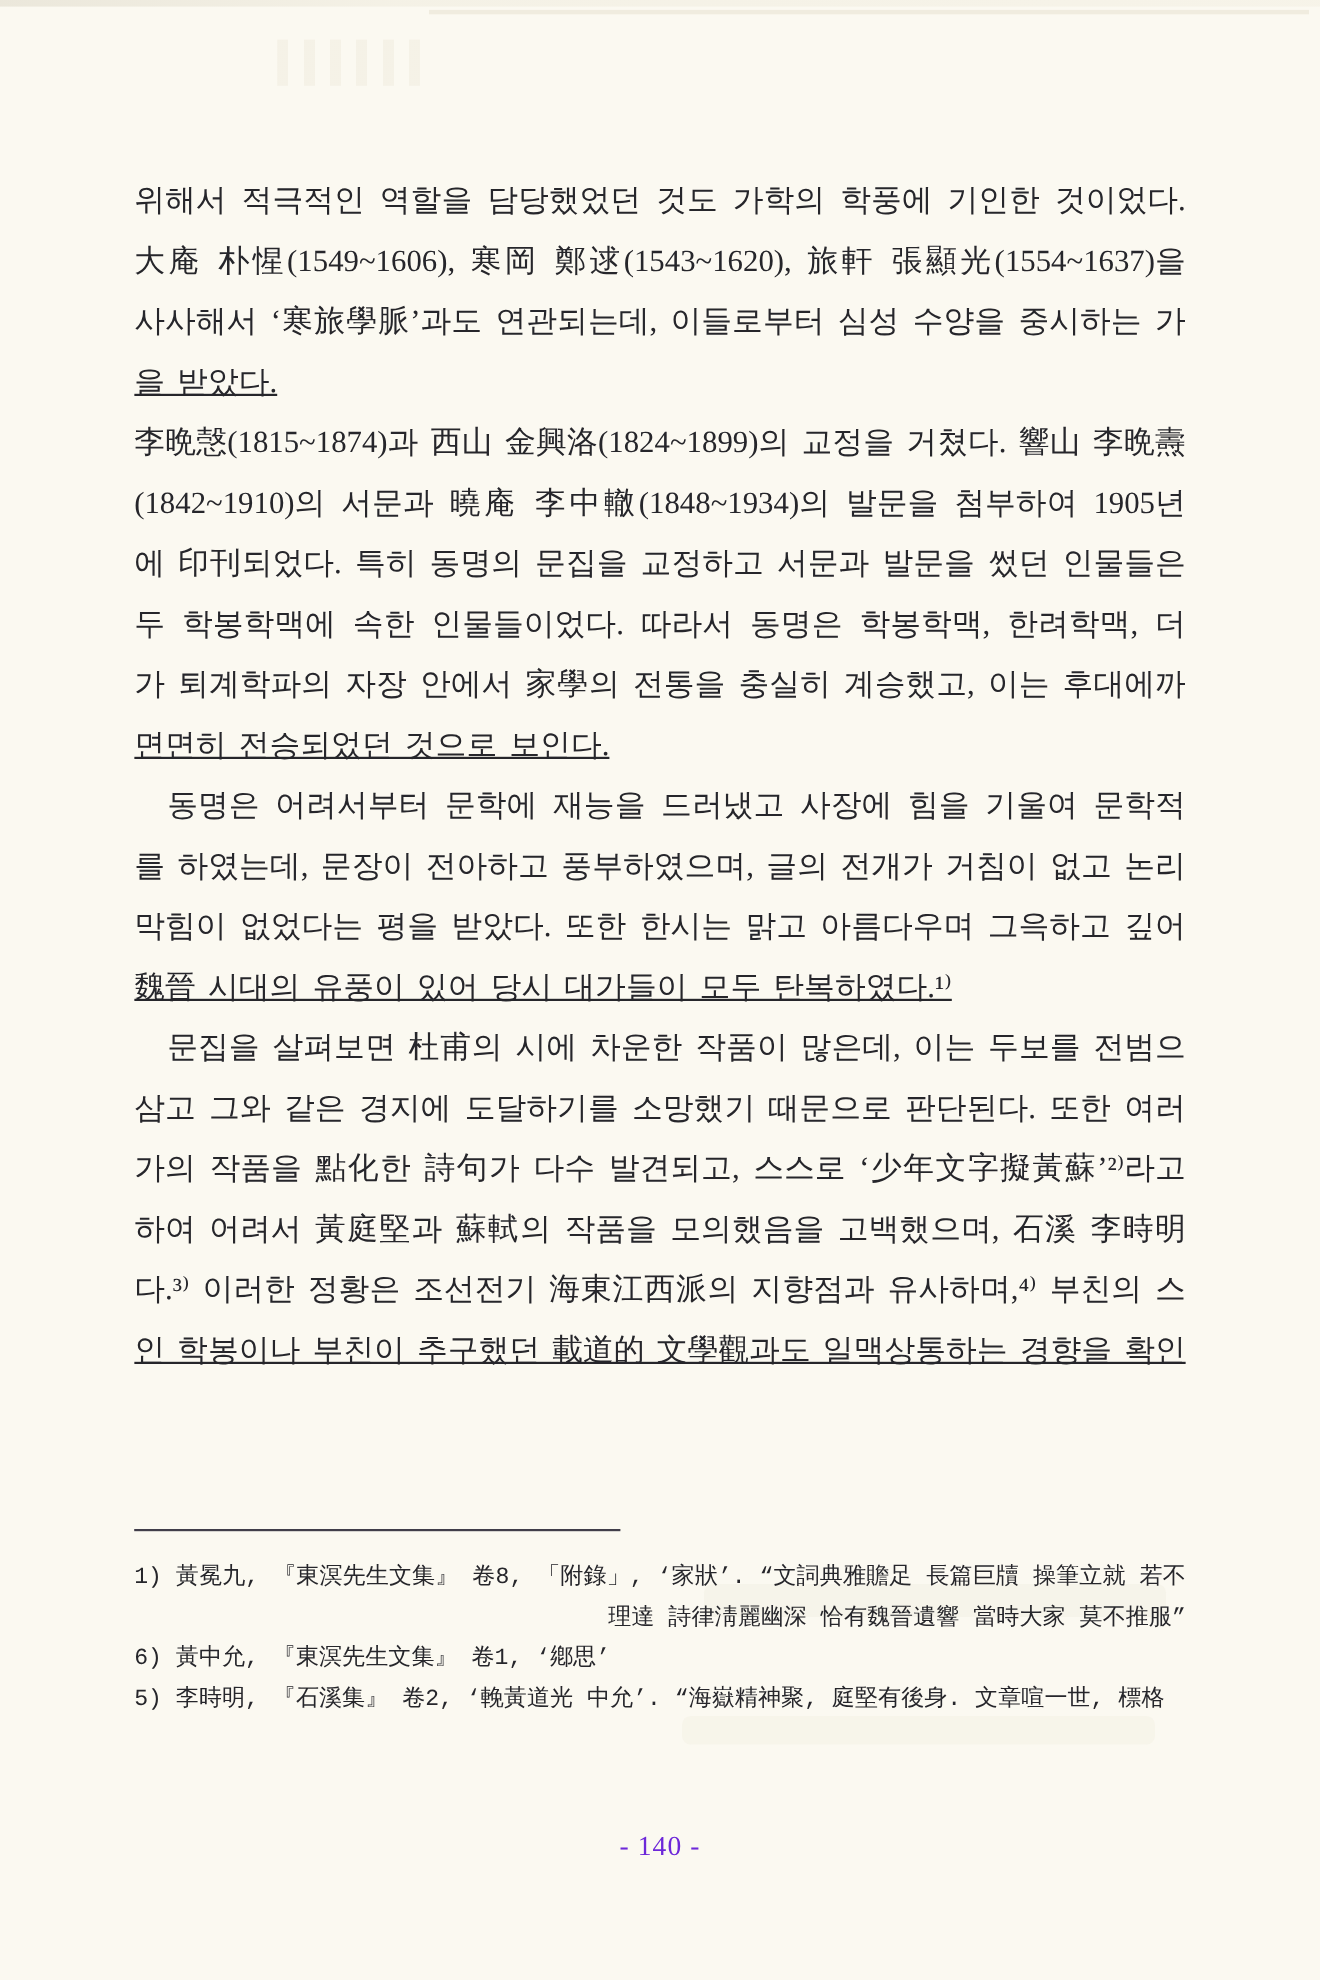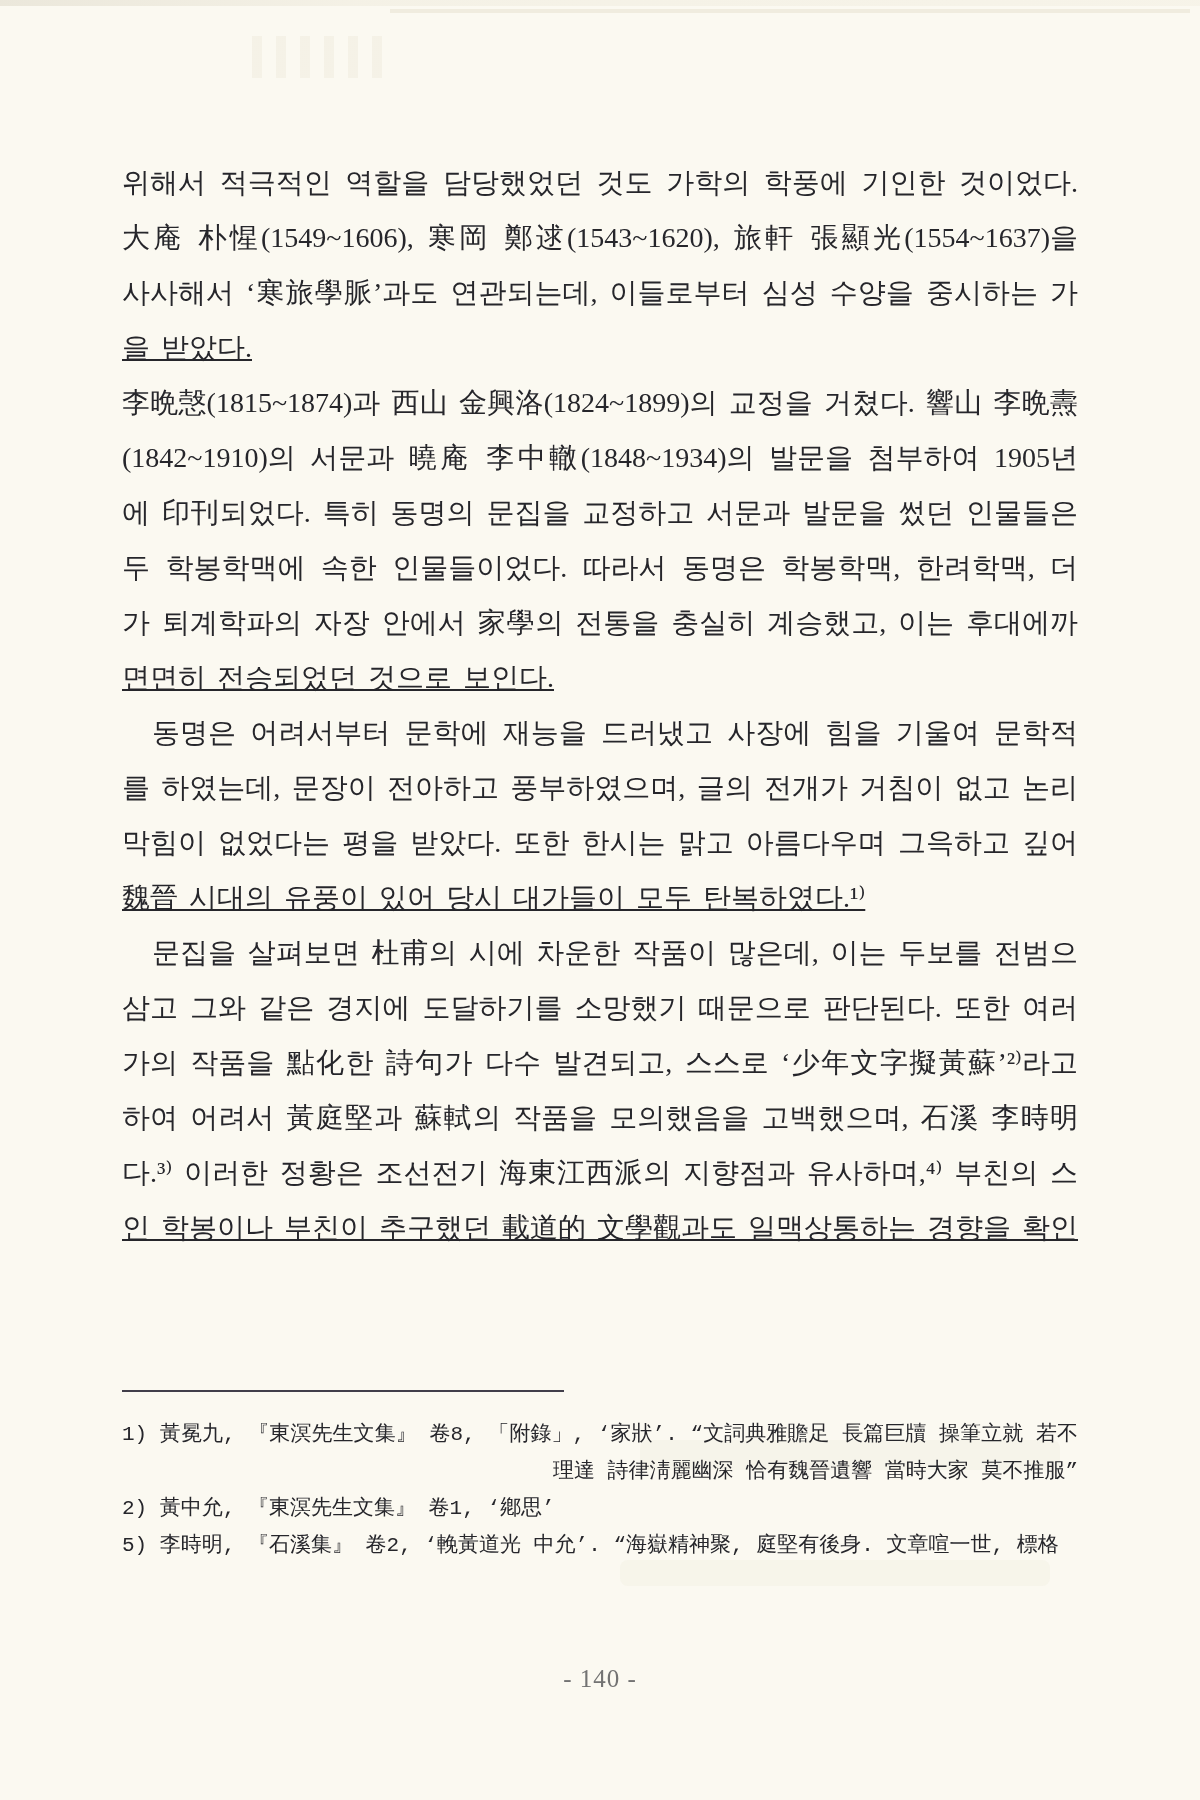--- a/index.html
+++ b/index.html
@@ -40,21 +40,21 @@
 
   .fnrule { position:absolute; top:1390px; left:122px; width:442px; height:2px;
     background:#413e4a; }
 
   .footnotes { position:absolute; top:1416px; left:122px; width:956px;font-family:Liberation Mono, monospace; }
   .fnline { height:37px; line-height:37px; font-size:21px; overflow:hidden; }
   .fnline.just { text-align:justify; text-align-last:justify; }
   .fnline.cont { padding-left:36px;text-align:right; }
 
   .pagenum { position:absolute; top:1665px; left:0; width:1200px;
-    text-align:center; font-size:25px; letter-spacing:1px; color:#737373; }
+    text-align:center; font-size:25px; letter-spacing:1px; color:#6d28d9; }
 </style>
 </head>
 <body>
 
 <div class="page">
 
   <div class="art-topband"></div>
   <div class="art-topline"></div>
   <div class="art-comb"></div>
   <div class="art-ghost1"></div>
@@ -81,19 +81,19 @@
     <div class="line">하여 어려서 黃庭堅과 蘇軾의 작품을 모의했음을 고백했으며, 石溪 李時明</div>
     <div class="line">다.³⁾ 이러한 정황은 조선전기 海東江西派의 지향점과 유사하며,⁴⁾ 부친의 스승</div>
     <div class="line endl">인 학봉이나 부친이 추구했던 載道的 文學觀과도 일맥상통하는 경향을 확인 할</div>
   </div>
 
   <div class="fnrule"></div>
 
   <div class="footnotes">
     <div class="fnline just">1) 黃冕九, 『東溟先生文集』 卷8, 「附錄」, ‘家狀’. “文詞典雅贍足 長篇巨牘 操筆立就 若不經思 而辭暢</div>
     <div class="fnline cont">理達 詩律淸麗幽深 恰有魏晉遺響 當時大家 莫不推服”</div>
-    <div class="fnline">2) 黃中允, 『東溟先生文集』 卷1, ‘鄕思’</div>
+    <div class="fnline">6) 黃中允, 『東溟先生文集』 卷1, ‘鄕思’</div>
     <div class="fnline">5) 李時明, 『石溪集』 卷2, ‘輓黃道光 中允’. “海嶽精神聚, 庭堅有後身. 文章喧一世, 標格動羣倫.”</div>
   </div>
 
   <div class="pagenum">- 140 -</div>
 
 </div>
 
 </body></html>

